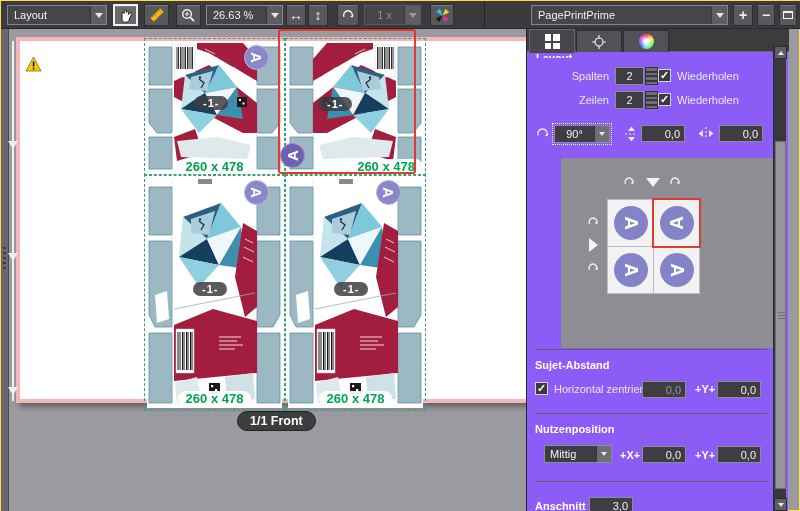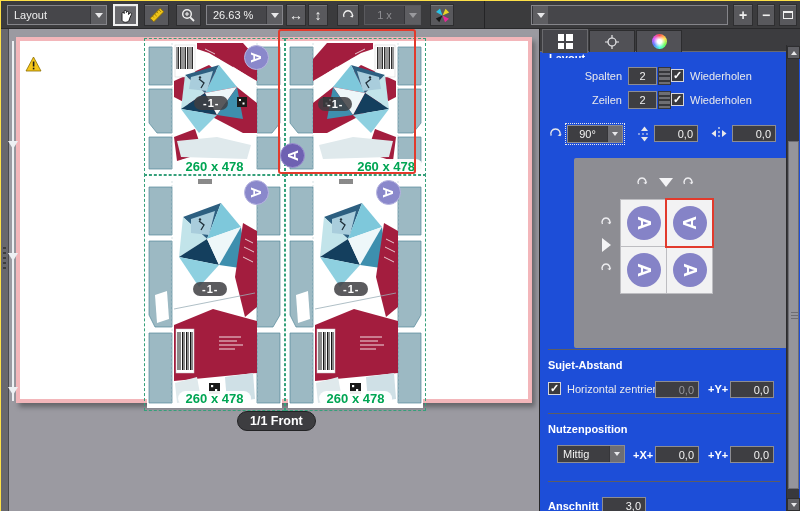--- a/index.html
+++ b/index.html
@@ -55,21 +55,21 @@
   .pbadge { position:absolute; background:rgba(62,62,66,.85); color:#fff; font-weight:bold;
             font-size:11px; padding:1px 9px; border-radius:10px; z-index:3; letter-spacing:1px; }
   .gpill { position:absolute; background:rgba(255,255,255,.93); border-radius:9px; padding:0 8px;
            color:#00a553; font-weight:bold; font-size:13px; white-space:nowrap; z-index:3; }
   .selrect { position:absolute; left:277px; top:0; width:138px; height:145px;
              border:2.5px solid #e23a2c; border-radius:3px; z-index:6; }
   .front-pill { position:absolute; left:236px; top:382px; background:#3d3d40; border:1px solid #232325;
                 border-radius:11px; padding:2px 12px; color:#fff; font-weight:bold; font-size:12.5px; z-index:4; }
 
   
-  .panel { position:absolute; left:538px; top:28px; width:262px; height:483px; background:#1d4ed8;
+  .panel { position:absolute; left:525px; top:28px; width:262px; height:483px; background:#8b5cf6;
            border-left:1px solid #28282a; color:#e9e9eb; font-size:11px; }
   .tabstrip { position:absolute; left:0; top:0; width:262px; height:23px; background:#3c3c3f;
               border-bottom:1px solid #6a6a6e; }
   .tab { position:absolute; top:1px; width:46px; height:22px; background:#515156;
          border:1px solid #2c2c2e; border-bottom:none; display:flex; align-items:center; justify-content:center; }
   .tab.active { top:0; height:24px; background:#46464b; border-color:#6a6a6e; z-index:2; }
   .gridicon { width:15px; height:15px; display:grid; grid-template-columns:1fr 1fr; gap:2px; }
   .gridicon div { background:#fff; }
   .cwheel { width:15px; height:15px; border-radius:50%;
             background:radial-gradient(circle at 50% 50%, #ffffff 0 2px, rgba(255,255,255,0) 6px),
@@ -272,20 +272,21 @@
         <polygon points="7.5,7.5 1,4 5,0.5" fill="#28c3e8"></polygon>
         <polygon points="7.5,7.5 10.5,0.8 14.2,4.6" fill="#e8d428"></polygon>
         <polygon points="7.5,7.5 14,10.8 10,14.3" fill="#e82898"></polygon>
         <polygon points="7.5,7.5 4.3,14.2 0.8,10.4" fill="#1a1a1a"></polygon>
       </svg>
     </div>
 
     <div class="vsep"></div>
 
     <div class="tsel" style="left:530px;width:197px">
+      <div class="val">PagePrintPrime</div>
       <div class="arr">
           <div class="caret"></div>
         </div>
     </div>
     <div class="tbtn" style="left:732px;width:20px;font-size:14px;font-weight:bold">
       <span>+</span>
     </div>
     <div class="tbtn" style="left:756px;width:18px;font-size:14px;font-weight:bold">
       <span>−</span>
     </div>

